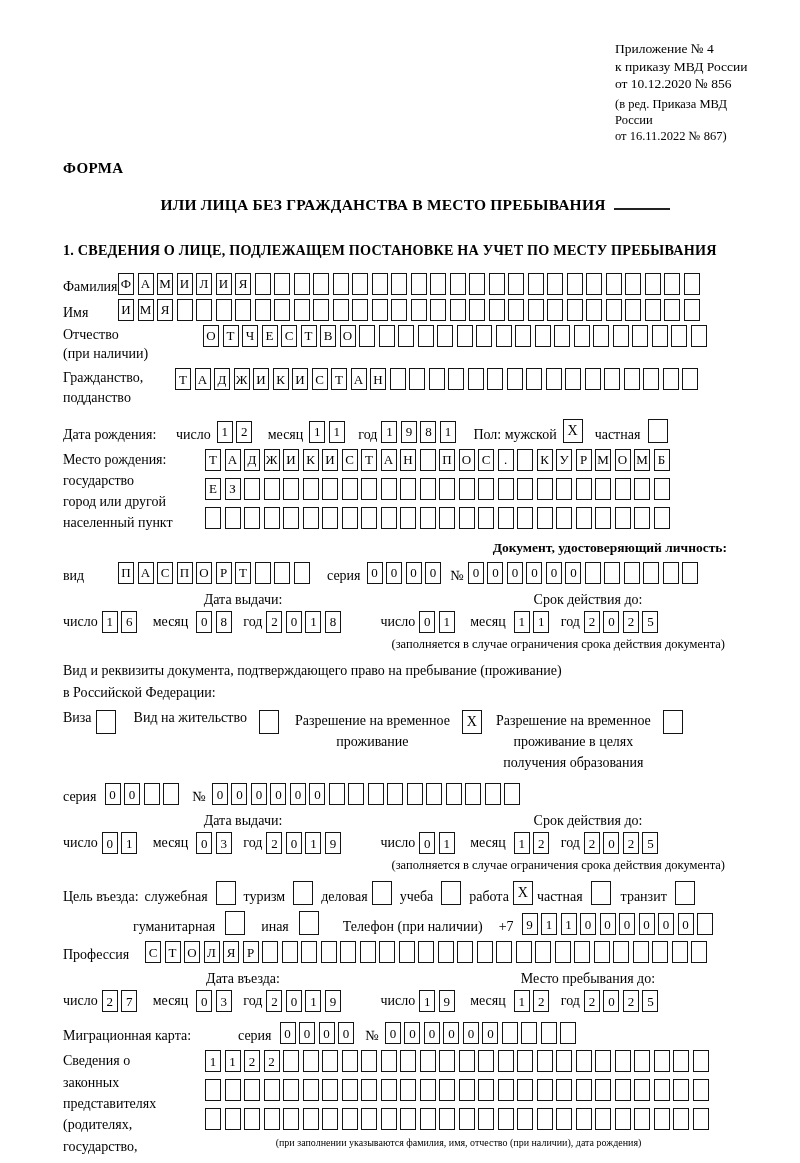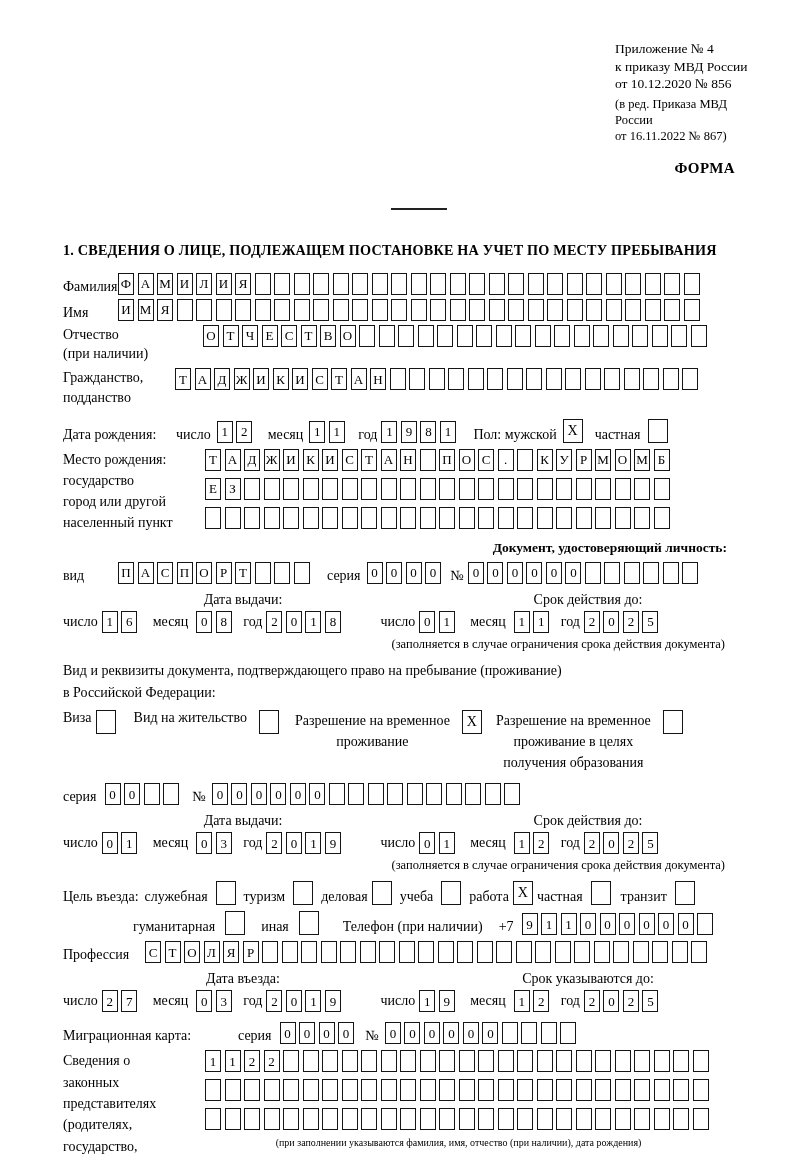--- a/index.html
+++ b/index.html
@@ -3,21 +3,21 @@
 <meta charset="utf-8">
 <style>
   *{box-sizing:border-box;margin:0;padding:0}
   html,body{background:#fff}
   body{width:800px;height:1163px;overflow:hidden;color:#000;
        font-family:"Liberation Serif","DejaVu Serif",serif;font-size:14px}
   .page{padding:40px 13px 0 63px;width:780px}
   
   .hdr{margin-left:552px;font-size:13.5px;line-height:1.3}
   .hdr .small{font-size:12.5px;margin-top:3px;line-height:1.28}
-  .forma{margin-top:16px;margin-right:32px;text-align:right;font-weight:700;font-size:15px;letter-spacing:.4px}
+  .forma{margin-top:16px;margin-right:32px;font-weight:700;font-size:15px;letter-spacing:.4px}
   
   .title{margin-top:16px;text-align:center;font-weight:700;font-size:15.5px;line-height:1.5;letter-spacing:.2px}
   .blank-line{display:inline-block;width:56px;border-bottom:2px solid #222;height:14px;margin-left:8px;vertical-align:baseline}
   .sec{margin-top:26px;font-weight:700;font-size:14.2px;letter-spacing:.2px}
   
   .cells{display:flex;flex:none}
   .cell{flex:none;width:16px;height:22px;border:1.5px solid #151515;margin-right:3.5px;
         display:flex;align-items:center;justify-content:center;font-size:13px;line-height:1}
   .cbx{flex:none;display:inline-flex;width:20px;height:24px;border:1.6px solid #151515;
        align-items:center;justify-content:center;font-size:14px}
@@ -53,21 +53,21 @@
     <div>от 10.12.2020 № 856</div>
     <div class="small">
       <div>(в ред. Приказа МВД России</div>
       <div>от 16.11.2022 № 867)</div>
     </div>
   </div>
 
   <div class="forma">ФОРМА</div>
 
   <div class="title">
-    <div><span class="blank-line"></span></div>
+    <div><span>ИЛИ ЛИЦА БЕЗ ГРАЖДАНСТВА В МЕСТО ПРЕБЫВАНИЯ</span><span class="blank-line"></span></div>
   </div>
 
   <div class="sec">1. СВЕДЕНИЯ О ЛИЦЕ, ПОДЛЕЖАЩЕМ ПОСТАНОВКЕ НА УЧЕТ ПО МЕСТУ ПРЕБЫВАНИЯ</div>
 
   <div class="frow mt14">
     <span class="lbl w55">Фамилия</span>
     <span class="cells">
         <span class="cell">Ф</span>
         <span class="cell">А</span>
         <span class="cell">М</span>
@@ -572,21 +572,21 @@
         <span class="cell"></span>
         <span class="cell"></span>
         <span class="cell"></span>
         <span class="cell"></span>
         <span class="cell"></span>
       </span>
   </div>
 
   <div class="center-head">
     <span class="c1">Дата въезда:</span>
-    <span class="c2">Срок указываются до:</span>
+    <span class="c2">Место пребывания до:</span>
   </div>
   <div class="frow">
     <span class="dgroup">
       <span>число</span>
       <span class="cells ml4">
           <span class="cell">2</span>
           <span class="cell">7</span>
         </span>
       <span class="ml12">месяц</span>
       <span class="cells ml8">

